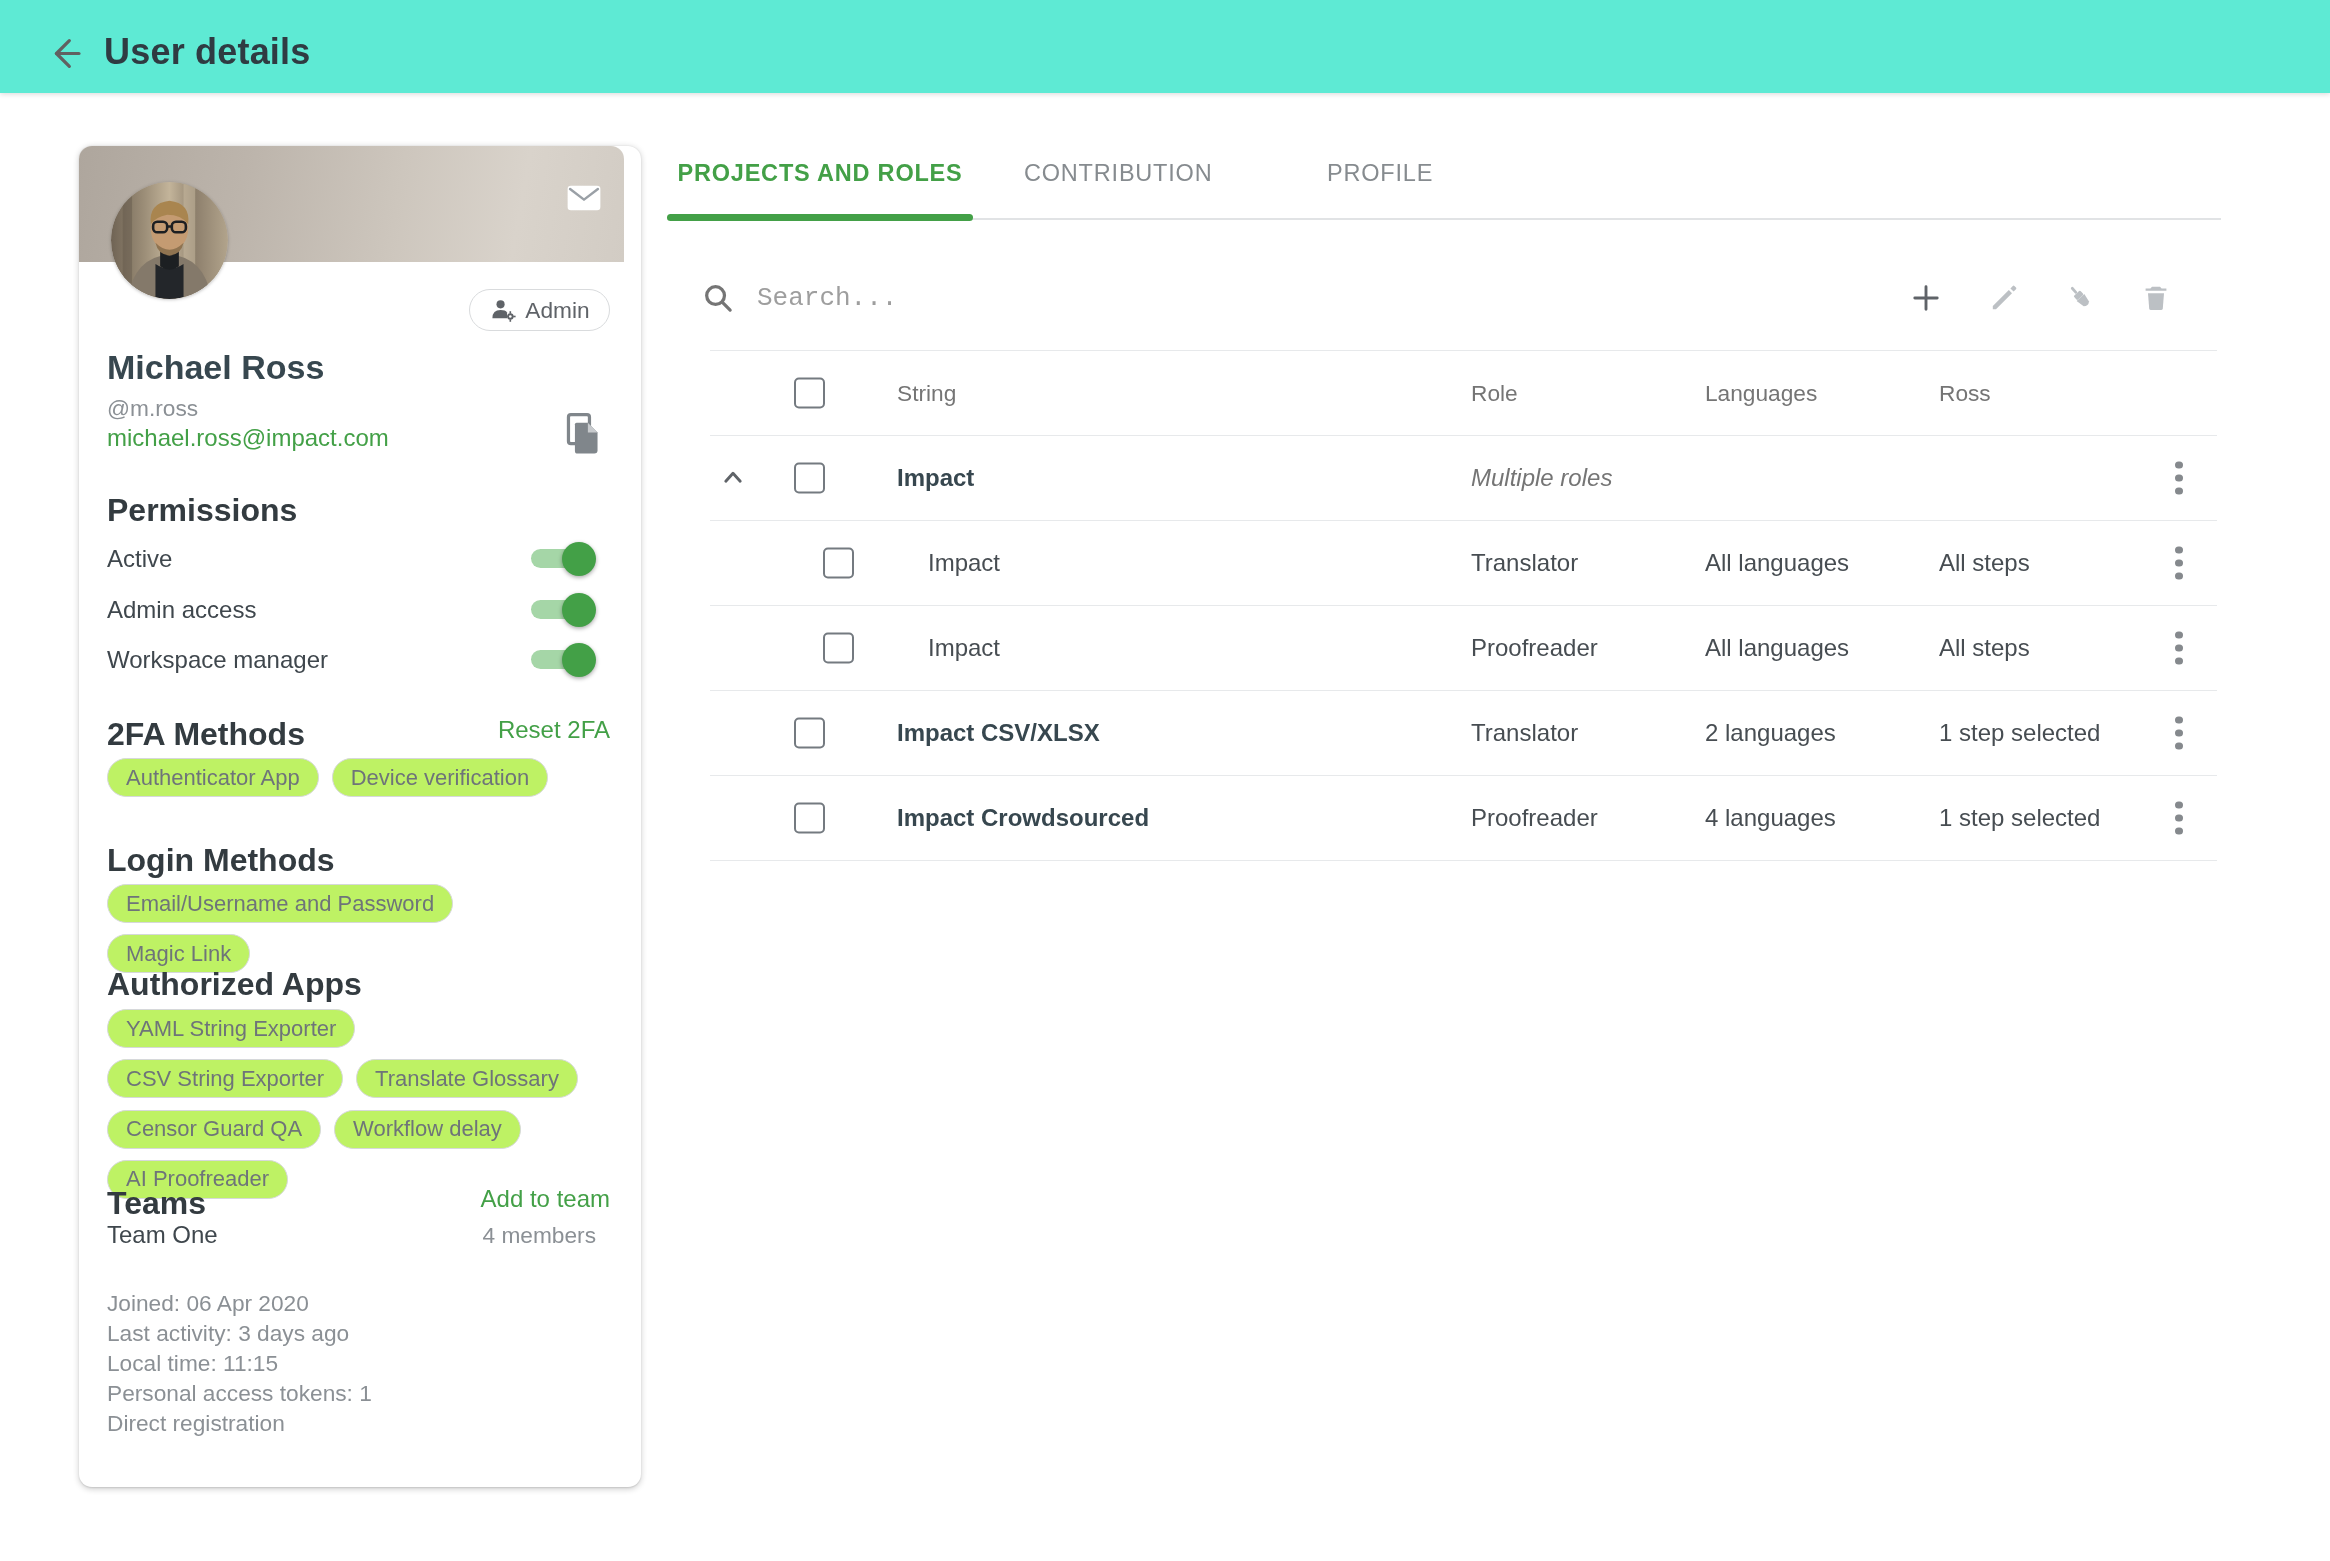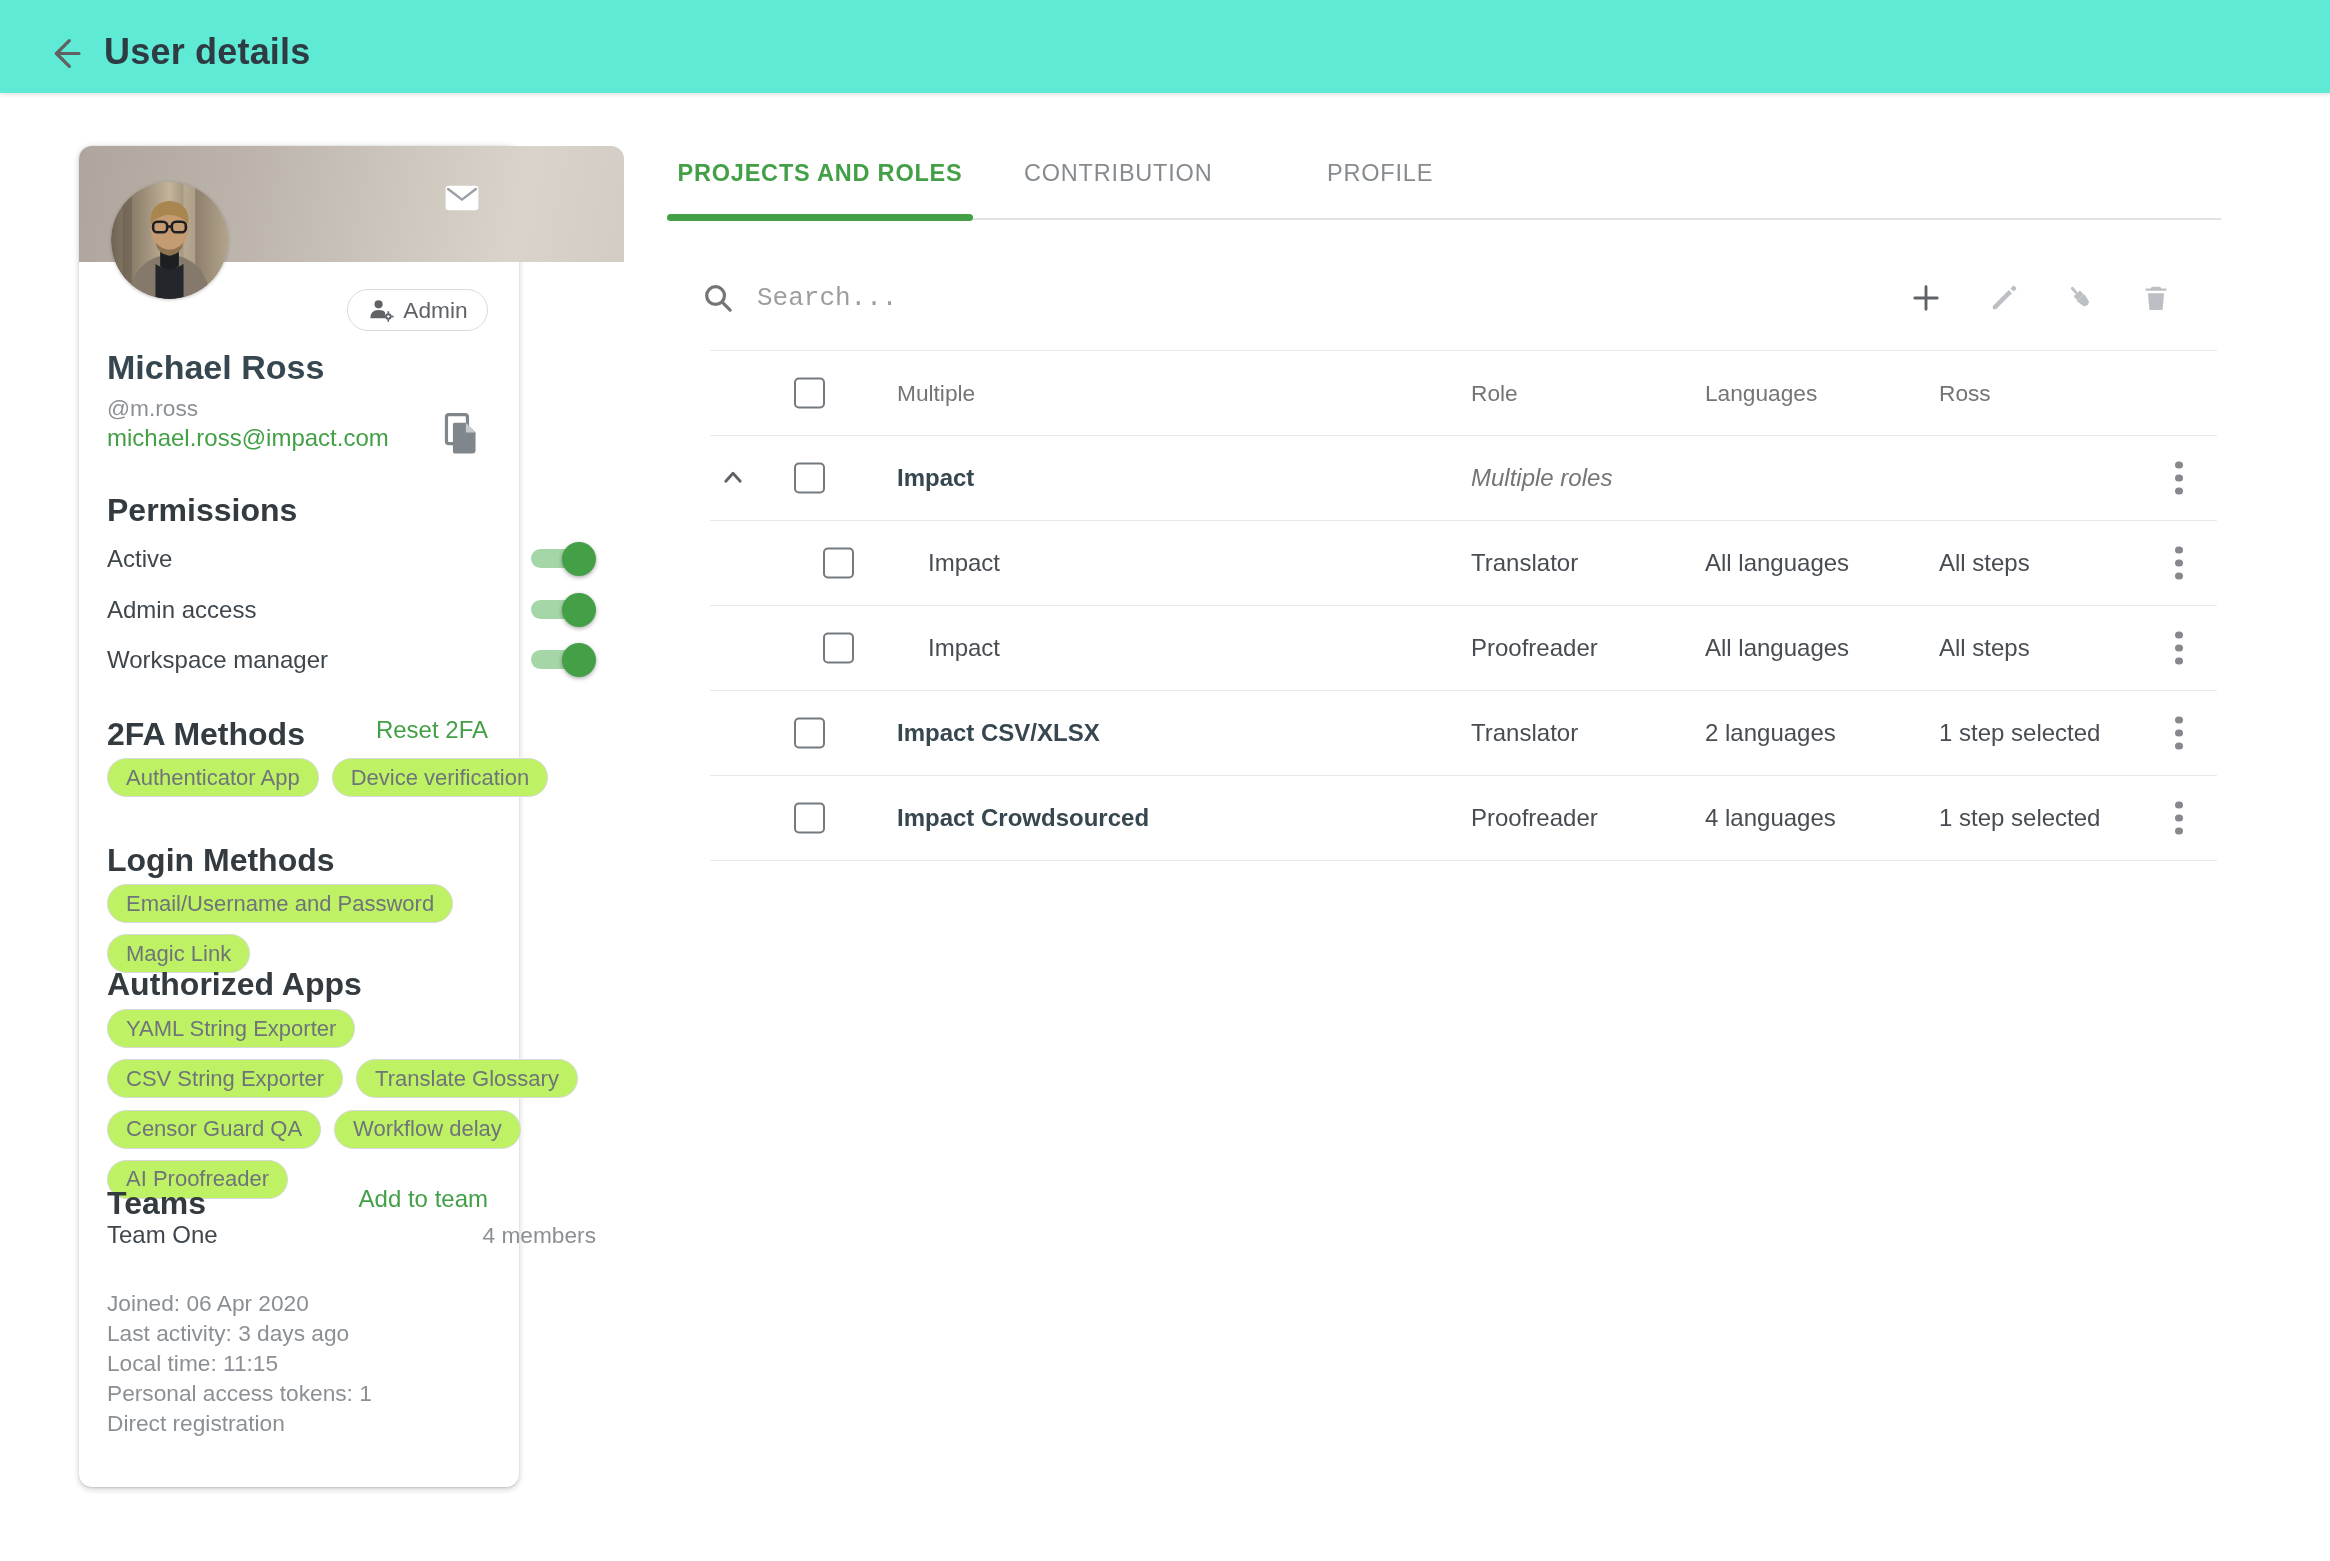--- a/index.html
+++ b/index.html
@@ -13,21 +13,21 @@
 
   
   .topbar{ position:absolute; left:0; top:0; width:2330px; height:93px; background:#5eead4;
            box-shadow:0 1.6px 4.9px rgba(0,0,0,.14); z-index:20; }
   .back-btn{ position:absolute; left:42px; top:31px; width:45px; height:45px; border:none;
              background:transparent; cursor:pointer; }
   .page-title{ position:absolute; left:104px; top:31px; font-size:36px; font-weight:700;
                color:#2f3b42; letter-spacing:0.2px; }
 
   
-  .card{ position:absolute; left:79px; top:146px; width:440px; height:1341px; background:#fff;
+  .card{ position:absolute; left:79px; top:146px; width:562px; height:1341px; background:#fff;
          border-radius:13px; box-shadow:0 1.6px 6.5px rgba(0,0,0,.20), 0 0.8px 1.6px rgba(0,0,0,.10); }
   .banner{ position:absolute; left:0; top:0; width:545px; height:116px; border-radius:13px 13px 0 0;
            background:linear-gradient(100deg,#aea69d 0%,#bcb4ab 30%,#cdc6bd 58%,#d9d3cb 80%,#d2ccc4 100%); }
   .mail-btn{ position:absolute; right:39px; top:34px; width:36px; height:36px; border:none;
              background:transparent; cursor:pointer; }
   .avatar{ position:absolute; left:32px; top:36px; width:117px; height:117px; border-radius:50%;
            overflow:hidden; box-shadow:0 0.8px 3.2px rgba(0,0,0,.25); }
   .badge{ position:absolute; right:31px; top:143px; height:42px; display:inline-flex; align-items:center;
           gap:9.7px; padding:0 19.4px; border:1.6px solid #d9dbdd; border-radius:21px; background:#fff; }
   .badge span{ font-size:22.7px; color:#5f6368; }
@@ -291,21 +291,21 @@
         <path d="M15 6 H25 L27 8 H33 V11 H7 V8 H13 Z" fill="#bcc0c4"></path>
         <path d="M10 14 H30 L28.5 33 Q28.3 35 26.3 35 H13.7 Q11.7 35 11.5 33 Z" fill="#bcc0c4"></path>
       </svg>
   </span>
 </button>
 
 <div class="table">
 
   <div class="trow hdr">
     <span class="cbx"></span>
-    <span class="cell c-proj">Multiple</span>
+    <span class="cell c-proj">String</span>
     <span class="cell c-role">Role</span>
     <span class="cell c-lang">Languages</span>
     <span class="cell c-steps">Ross</span>
   </div>
 
   <div class="trow">
     <button class="chev-btn">
       <span>
         <svg width="32" height="32" viewBox="0 0 40 40">
             <path d="M11 24 L20 14 L29 24" fill="none" stroke="#5f6368" stroke-width="3.6" stroke-linecap="round" stroke-linejoin="round"></path>

